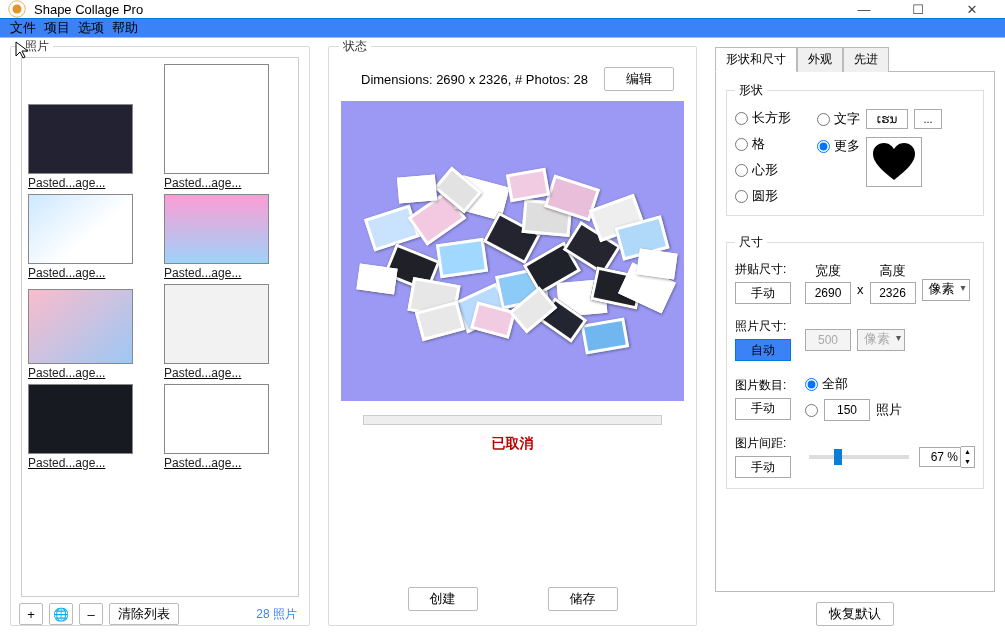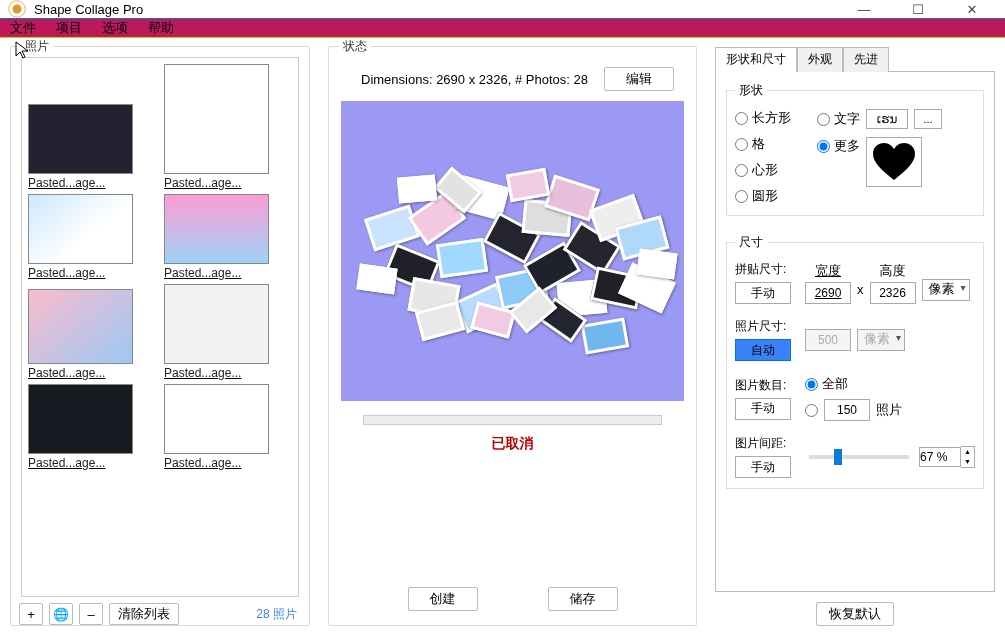--- a/index.html
+++ b/index.html
@@ -9,21 +9,21 @@
 .titlebar { height: 30px; display: flex; align-items: center; padding: 0 8px; border-bottom: 1px solid #0078d7; }
 .titlebar .app-icon { width: 18px; height: 18px; margin-right: 8px; }
 .titlebar .title { flex: 1; font-size: 13px; }
 .titlebar .win-controls { display: flex; gap: 24px; font-size: 14px; color: #444; padding-right: 10px; }
 .win-btn { width: 30px; text-align: center; }
 
 
 .cursor { position: absolute; left: 14px; top: 40px; width: 20px; height: 20px; pointer-events: none; z-index: 100; }
 
 
-.menubar { height: 30px; background: #be185d; display: flex; align-items: center; padding: 0 10px; gap: 20px; border-bottom: 1px solid #d0d000; }
+.menubar { height: 30px; background: #3b82f6; display: flex; align-items: center; padding: 0 10px; gap: 8px; border-bottom: 1px solid #d0d000; }
 .menubar .menuitem { cursor: default; }
 
 
 .main { flex: 1; display: flex; padding: 8px 10px 10px 10px; gap: 18px; background: #fff; }
 
 
 .panel { position: relative; border: 1px solid #d9d9d9; border-radius: 2px; }
 .panel-title { position: absolute; top: -9px; left: 10px; background: #fff; padding: 0 4px; font-size: 12px; color: #333; }
 
 
@@ -83,21 +83,21 @@
 .num-input { width: 46px; height: 22px; border: 1px solid #aaa; text-align: center; font-size: 12px; }
 .num-input.disabled { background: #f4f4f4; color: #aaa; }
 .select { height: 22px; border: 1px solid #aaa; padding: 0 14px 0 6px; font-size: 12px; background: #fff; position: relative; }
 .select::after { content: "▾"; position: absolute; right: 3px; top: 2px; font-size: 10px; color: #555; }
 .select.disabled { color: #aaa; background: #f4f4f4; }
 .btn-mid { width: 56px; height: 22px; border: 1px solid #aaa; background: #fff; display: flex; align-items: center; justify-content: center; font-size: 12px; }
 .btn-mid.active { border-color: #0078d7; background: #3b82f6; }
 .slider { flex: 1; height: 4px; background: #ddd; position: relative; margin: 0 4px; }
 .slider .thumb { position: absolute; top: -6px; width: 8px; height: 16px; background: #0a7dd8; }
 .spin { display: flex; align-items: center; }
-.spin input { width: 42px; height: 20px; border: 1px solid #aaa; text-align: left; padding-right: 2px; font-size: 12px; }
+.spin input { width: 42px; height: 20px; border: 1px solid #aaa; text-align: right; padding-right: 2px; font-size: 12px; }
 .spin .arrows { width: 14px; height: 22px; border: 1px solid #aaa; border-left: none; display: flex; flex-direction: column; }
 .spin .arrows span { flex: 1; font-size: 7px; text-align: center; line-height: 9px; }
 
 .restore-row { display: flex; justify-content: center; margin-top: 10px; }
 
 
 .photos-list::-webkit-scrollbar { width: 16px; height: 16px; }
 .photos-list::-webkit-scrollbar-thumb { background: #cdcdcd; }
 .photos-list::-webkit-scrollbar-track { background: #f0f0f0; }
 
@@ -310,21 +310,21 @@
 
       <fieldset class="inner">
         <legend>尺寸</legend>
         <div class="size-grid">
 
           <div>
             <div class="size-label">拼贴尺寸:</div>
             <div class="btn-mid" style="margin-top:4px;">手动</div>
           </div>
           <div class="size-controls">
-            <div style="display:flex;flex-direction:column;align-items:center;gap:2px;text-decoration:underline;">
+            <div style="display:flex;flex-direction:column;align-items:center;gap:2px;">
               <span>宽度</span>
               <input class="num-input" value="2690" style="">
             </div>
             <span style="margin-top:14px;">x</span>
             <div style="display:flex;flex-direction:column;align-items:center;gap:2px;">
               <span>高度</span>
               <input class="num-input" value="2326" style="">
             </div>
             <div class="select" style="margin-top:14px;"><span>像素</span></div>
           </div>

